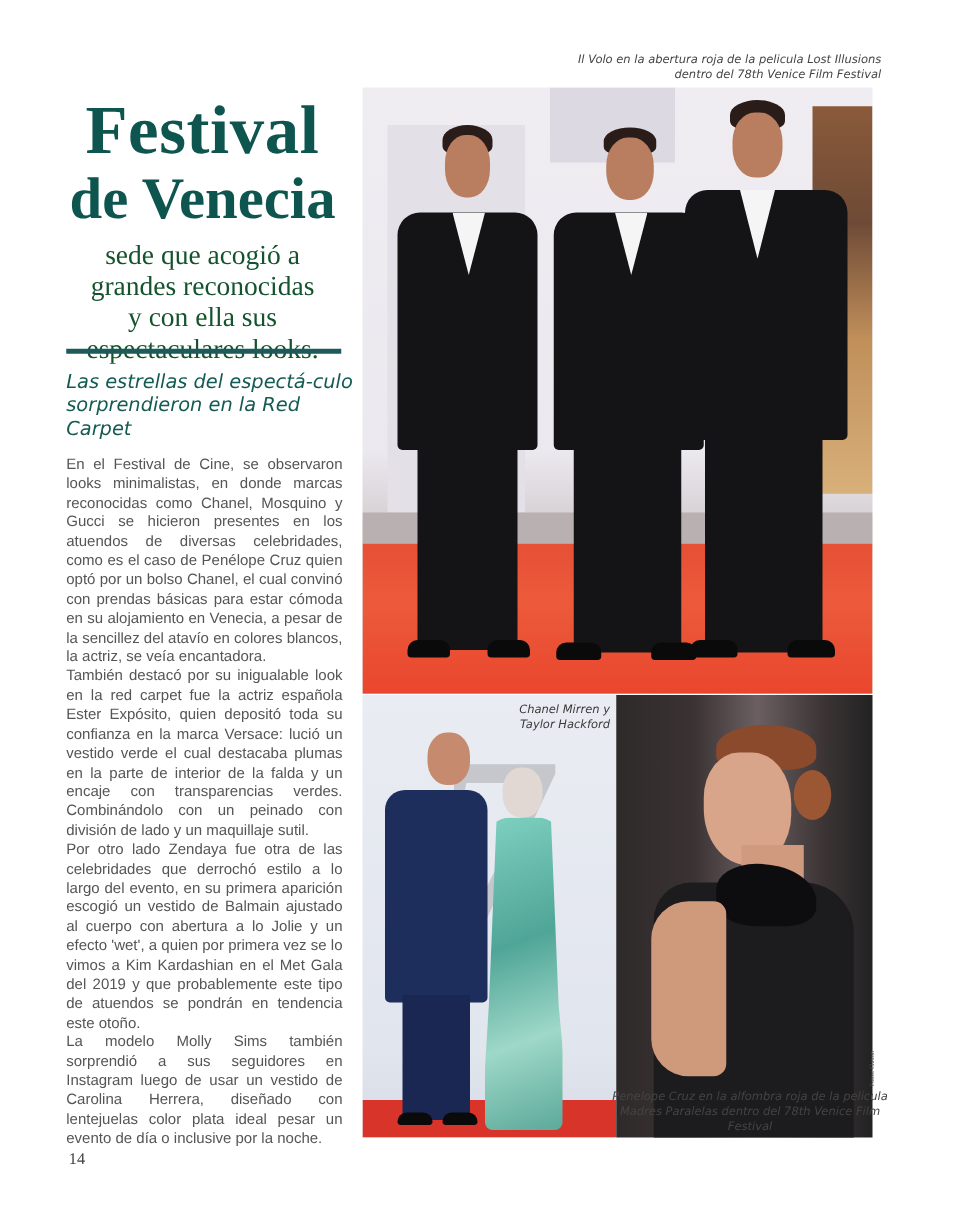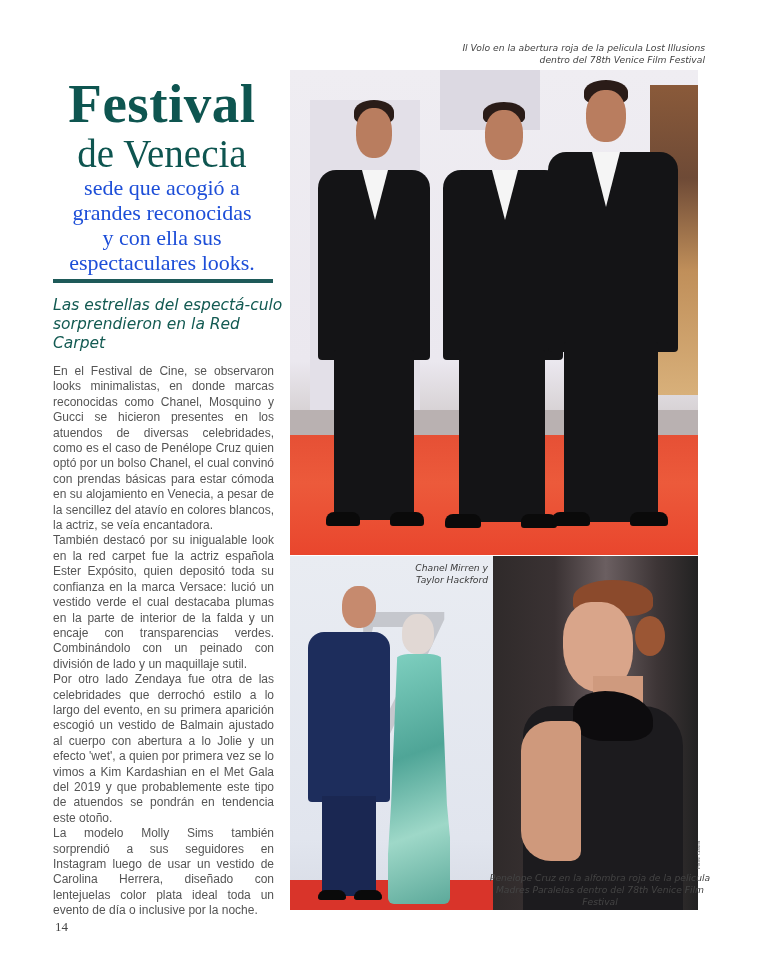--- a/index.html
+++ b/index.html
@@ -2,22 +2,22 @@
 <html><head>
 <meta charset="utf-8">
 <style>
   html, body { margin: 0; padding: 0; background: #ffffff; }
   body { width: 768px; height: 978px; position: relative; overflow: hidden; font-family: "Liberation Sans", sans-serif; }
   .page { position: absolute; left: 0; top: 0; width: 768px; height: 978px; background: #ffffff; }
 
   
   .headline { position: absolute; left: 52px; top: 78px; width: 220px; text-align: center; color: #0e5550; font-family: "Liberation Serif", serif; }
   .headline .t1 { font-size: 55px; font-weight: bold; line-height: 52px; letter-spacing: 0.5px; }
-  .headline .t2 { font-size: 39px; font-weight: normal; line-height: 40px; margin-top: 4px; }
-  .headline .sub { color: #1d4ed8; font-family: "Liberation Serif", serif; font-size: 22px; line-height: 25px; margin-top: 1px; }
+  .headline .t2 { font-size: 47px; font-weight: bold; line-height: 40px; margin-top: 9px; }
+  .headline .sub { color: #14532d; font-family: "Liberation Serif", serif; font-size: 22px; line-height: 25px; margin-top: 12px; }
   .rule { position: absolute; left: 53px; top: 279px; width: 220px; height: 4px; background: #1e5a59; }
 
   
   .section-title { position: absolute; left: 53px; top: 296px; width: 230px; color: #135a52; font-family: "DejaVu Sans", sans-serif; font-style: italic; font-size: 15.5px; line-height: 19px; }
 
   
   .body-copy { position: absolute; left: 53px; top: 364px; width: 221px; color: #555555; font-family: "Liberation Sans", sans-serif; font-size: 12px; line-height: 15.4px; text-align: justify; }
   .body-copy p { margin: 0; }
 
   .page-number { position: absolute; left: 55px; top: 919px; font-family: "Liberation Serif", serif; font-size: 13px; color: #444; }
@@ -67,21 +67,21 @@
     </div>
   </div>
   <div class="rule"></div>
 
   <div class="section-title">Las estrellas del espectá-culo sorprendieron en la Red Carpet</div>
 
   <div class="body-copy">
     <p>En el Festival de Cine, se observaron looks minimalistas, en donde marcas reconocidas como Chanel, Mosquino y Gucci se hicieron presentes en los atuendos de diversas celebridades, como es el caso de Penélope Cruz  quien optó por un bolso Chanel, el cual convinó con prendas básicas para estar cómoda en su alojamiento en Venecia, a pesar de la sencillez del atavío en colores blancos, la actriz, se veía encantadora.</p>
     <p>También destacó por su inigualable look en la red carpet fue la actriz española Ester Expósito, quien depositó toda su confianza en la marca  Versace: lució un vestido verde el cual destacaba plumas en la parte de interior de la falda y un encaje con transparencias verdes. Combinándolo con un peinado con división de lado y un maquillaje sutil.</p>
     <p>Por otro lado Zendaya fue otra de las celebridades que derrochó estilo a lo largo del evento, en su primera aparición escogió un  vestido de Balmain ajustado al cuerpo con abertura a lo Jolie y un efecto 'wet', a quien por primera vez se lo vimos a Kim Kardashian en el Met Gala del 2019 y que probablemente este tipo de atuendos se pondrán en tendencia este otoño.</p>
-    <p>La modelo Molly Sims también sorprendió a sus seguidores en Instagram luego de usar un vestido de Carolina Herrera, diseñado con lentejuelas color plata ideal toda un evento de día o inclusive por la noche.</p>
+    <p>La modelo Molly Sims también sorprendió a sus seguidores en Instagram luego de usar un vestido de Carolina Herrera, diseñado con lentejuelas color plata ideal pesar un evento de día o inclusive por la noche.</p>
   </div>
 
   <div class="page-number">14</div>
 
   <div class="caption cap-top">Il Volo en la abertura roja de la pelicula Lost Illusions dentro del 78th Venice Film Festival</div>
 
   <div class="photo photo-top">
     <div class="panel" style="left:20px;top:30px;width:110px;height:310px;"></div>
     <div class="panel" style="left:150px;top:0;width:100px;height:60px;background:#dcd9e2;"></div>
     <div class="doorway"></div>

